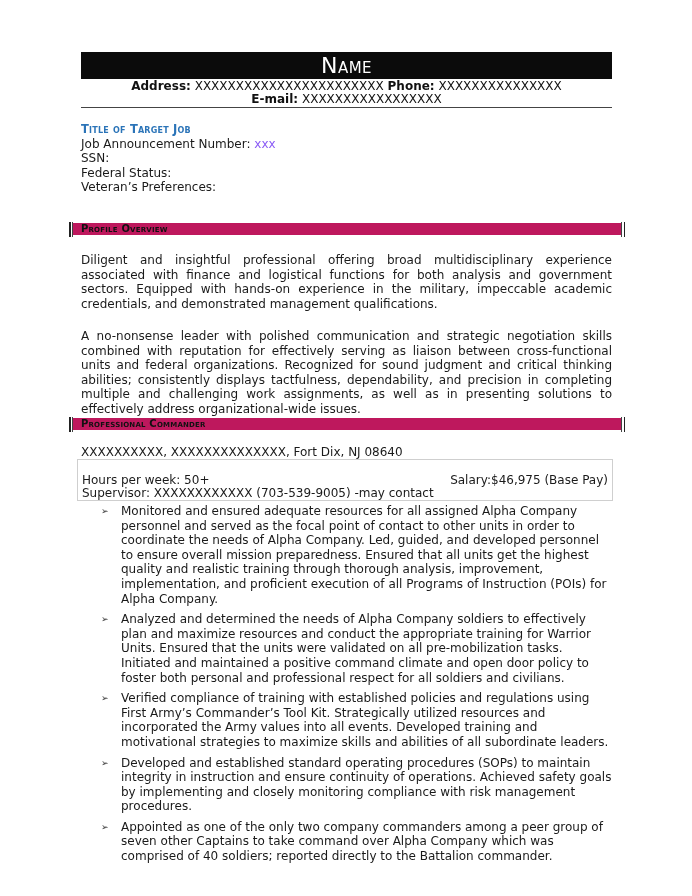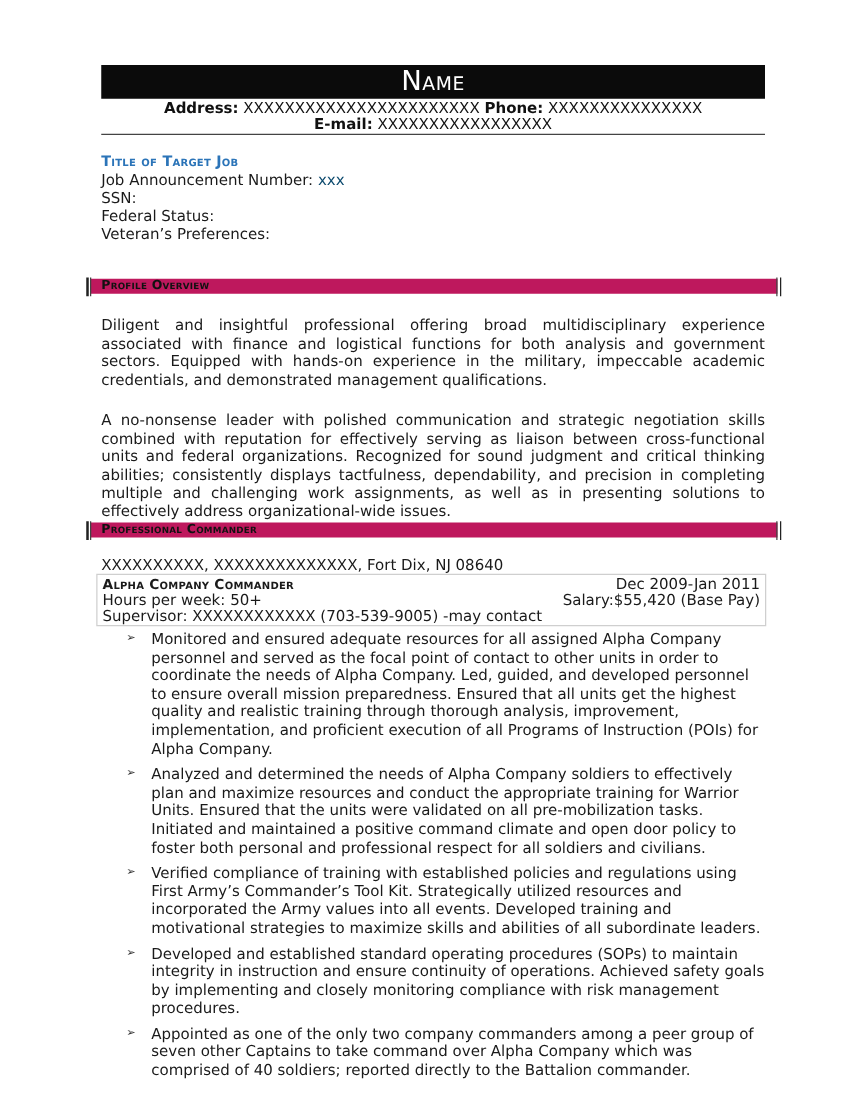--- a/index.html
+++ b/index.html
@@ -31,21 +31,21 @@
     .header-rule {
       position: absolute; left: 81px; top: 95px; width: 531px; height: 1px; background: #444;
     }
 
     
     .target { position: absolute; left: 81px; top: 110px; font-size: 12px; line-height: 14.5px; }
     .target-title {
       color: #2b74b8; font-weight: bold; font-variant: small-caps; font-size: 11.5px;
       letter-spacing: 0.2px;
     }
-    .blue { color: #0c4a6e; }
+    .blue { color: #8b5cf6; }
     .target div { white-space: nowrap; }
 
     
     .section-bar {
       position: absolute; left: 72px; width: 550px; height: 12px;
       background: #be185d;
     }
     .section-bar .bar-edge-l {
       position: absolute; left: -3px; top: -1px; width: 1.5px; height: 15px; background: #222;
     }
@@ -144,27 +144,23 @@
     <div class="bar-edge-l"></div>
     <div class="bar-edge-l2"></div>
     <span class="bar-label">Professional Commander</span>
     <div class="bar-edge-r2"></div>
     <div class="bar-edge-r"></div>
   </div>
 
   <div class="employer">XXXXXXXXXX, XXXXXXXXXXXXXX, Fort Dix, NJ 08640</div>
 
   <div class="job-box">
-    <div class="job-row job-row-1">
-      <span class="job-title">Alpha Company Commander</span>
-      <span>Dec 2009-Jan 2011</span>
-    </div>
     <div class="job-row job-row-2">
       <span>Hours per week: 50+</span>
-      <span>Salary:$55,420 (Base Pay)</span>
+      <span>Salary:$46,975 (Base Pay)</span>
     </div>
     <div class="job-row job-row-3">
       <span>Supervisor: XXXXXXXXXXXX (703-539-9005) -may contact</span>
     </div>
   </div>
 
   <div class="bullets">
     <div class="bullet">
       <span class="arrow">➢</span>
       <span>Monitored and ensured adequate resources for all assigned Alpha Company personnel and served as the focal point of contact to other units in order to coordinate the needs of Alpha Company. Led, guided, and developed personnel to ensure overall mission preparedness. Ensured that all units get the highest quality and realistic training through thorough analysis, improvement, implementation, and proficient execution of all Programs of Instruction (POIs) for Alpha Company.</span>

